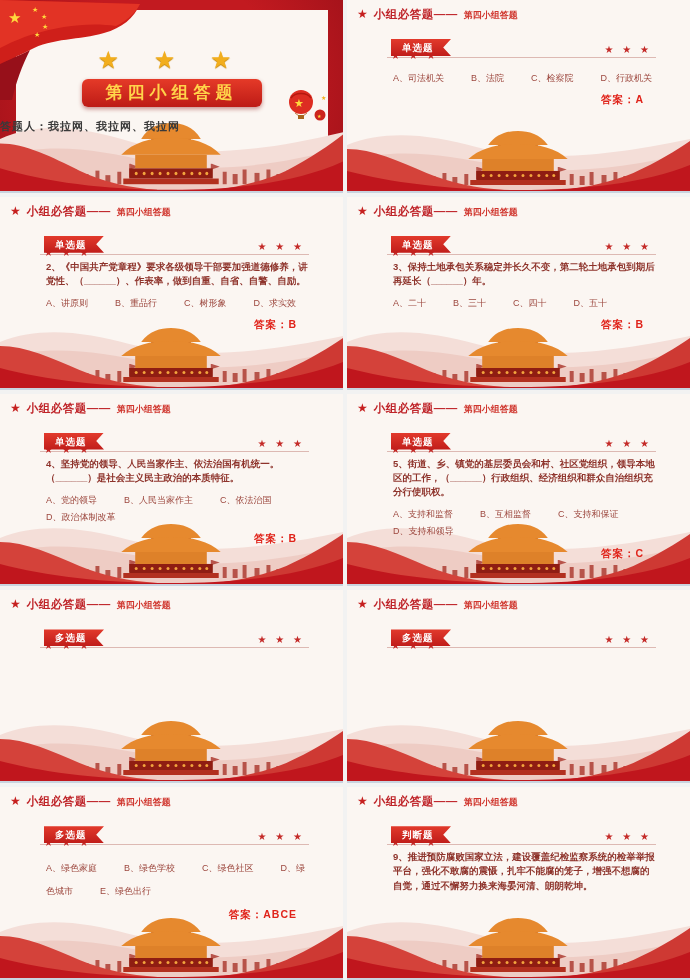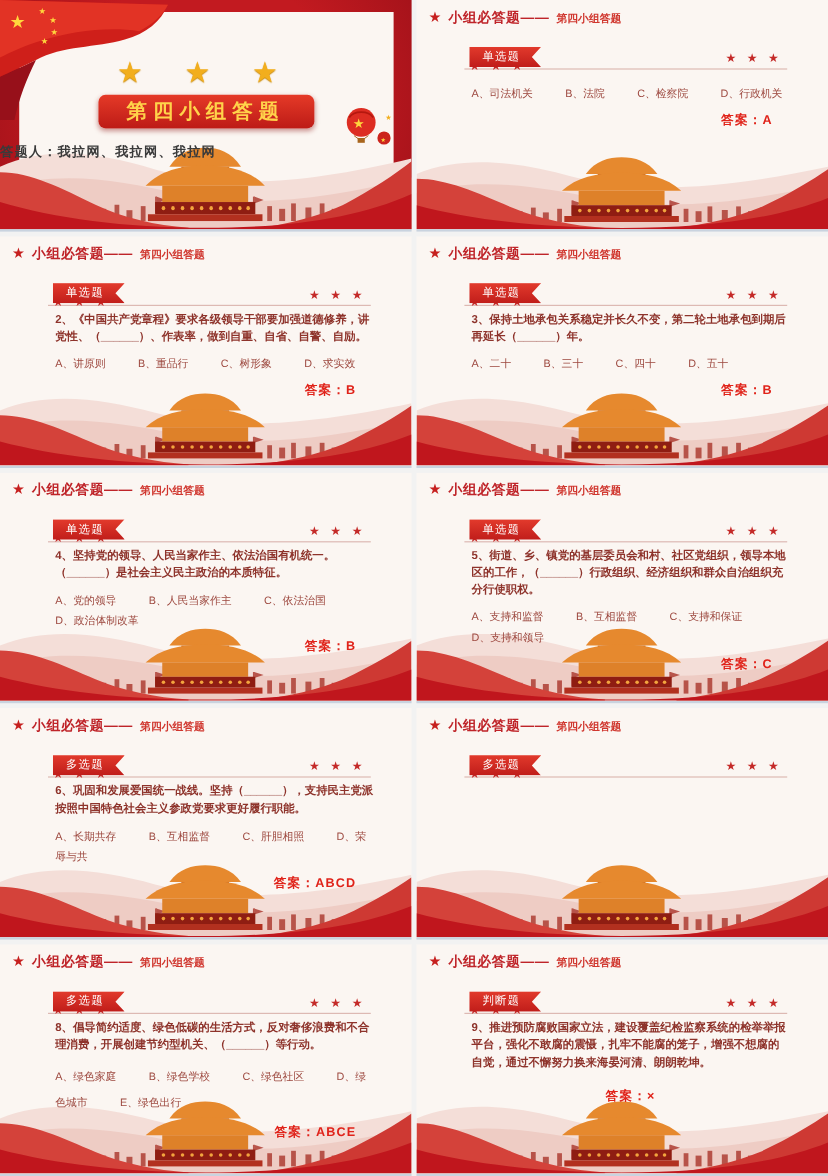--- a/index.html
+++ b/index.html
@@ -8,21 +8,21 @@
   .slide{position:relative;overflow:hidden;background:#fbf6f2;box-sizing:border-box;border-bottom:2px solid #c9d3df;}
   
   .scene{position:absolute;left:0;bottom:0;width:100%;height:76px;z-index:0;display:block;}
   .title-slide .scene{height:86px;}
   
   .s-header{position:absolute;top:7px;left:10px;z-index:2;display:flex;align-items:baseline;gap:6px;white-space:nowrap;}
   .h-star{color:#c6201f;font-size:12px;line-height:1;}
   .h1{font-size:11.5px;font-weight:bold;color:#bf2429;letter-spacing:.5px;}
   .h2{font-size:9px;font-weight:bold;color:#d0372f;}
   .badge{position:absolute;top:39px;left:44px;z-index:3;width:60px;height:17px;line-height:17px;padding-left:11px;box-sizing:border-box;
-         background:linear-gradient(180deg,#e23a2c,#c01d1a);color:#fff;font-size:9.5px;font-weight:normal;letter-spacing:1px;
+         background:linear-gradient(180deg,#e23a2c,#c01d1a);color:#fff;font-size:9.5px;font-weight:bold;letter-spacing:1px;
          clip-path:polygon(0 0,100% 0,87% 50%,100% 100%,0 100%);}
   .rule{position:absolute;top:57px;left:40px;right:34px;height:1px;background:#ddb9b3;z-index:1;}
   .stars{position:absolute;z-index:2;color:#c42a28;font-size:10px;letter-spacing:3px;line-height:1;}
   .stars-left{top:51px;left:44px;}
   .stars-right{top:45px;right:38px;}
   .s-body{position:absolute;top:63px;left:46px;right:32px;z-index:2;}
   .question{font-size:9.5px;font-weight:bold;color:#8e332b;line-height:1.5;}
   .options{margin-top:7px;font-size:9px;color:#9d483f;line-height:1.9;white-space:pre-line;}
   .opts-stack .options{font-size:8px;line-height:1.6;margin-top:4px;color:#97453c;}
   .opts-grid .options{line-height:2.5;}
@@ -518,151 +518,145 @@
         <span class="h-star">★</span>
         <span class="h1">小组必答题——</span>
         <span class="h2">第四小组答题</span>
       </div>
 
       <div class="badge">多选题</div>
       <div class="rule"></div>
       <div class="stars stars-left">★ ★ ★</div>
       <div class="stars stars-right">★ ★ ★</div>
 
+    </section>
+
+    <section class="slide content-slide opts-stack ans-right">
+      <svg class="scene" viewBox="0 0 345 76" preserveAspectRatio="none" aria-hidden="true">
+        <path d="M0,30 C40,14 85,20 130,32 C185,46 250,44 345,24 L345,76 L0,76 Z" fill="#f4ded8"></path>
+        <path d="M0,46 C50,32 100,40 150,50 C210,61 275,54 345,38 L345,76 L0,76 Z" fill="#eeccc4"></path>
+        <g fill="#b2463c" opacity="0.9">
+          <rect x="58" y="56" width="5" height="14"></rect>
+          <rect x="66" y="60" width="4" height="10"></rect>
+          <rect x="74" y="57" width="3" height="13"></rect>
+          <rect x="84" y="61" width="5" height="9"></rect>
+          <rect x="96" y="58" width="4" height="12"></rect>
+          <rect x="106" y="62" width="5" height="8"></rect>
+          <rect x="118" y="59" width="4" height="11"></rect>
+          <rect x="224" y="59" width="4" height="11"></rect>
+          <rect x="234" y="61" width="5" height="9"></rect>
+          <rect x="244" y="57" width="4" height="13"></rect>
+          <rect x="256" y="60" width="5" height="10"></rect>
+          <rect x="268" y="57" width="4" height="13"></rect>
+          <rect x="278" y="61" width="5" height="9"></rect>
+          <rect x="288" y="58" width="4" height="12"></rect>
+          <rect x="130" y="52" width="1.5" height="12"></rect>
+          <path d="M131,52 L139,54.5 L131,57 Z"></path>
+          <rect x="212" y="52" width="1.5" height="12"></rect>
+          <path d="M213,52 L221,54.5 L213,57 Z"></path>
+        </g>
+        <g>
+          <path d="M142,30 C150,19 161,16 172,16 C183,16 194,19 202,30 Z" fill="#e6892e"></path>
+          <rect x="152" y="30" width="40" height="5" fill="#c96a20"></rect>
+          <path d="M122,44 C134,33 151,29 172,29 C193,29 210,33 222,44 Z" fill="#e6892e"></path>
+          <rect x="136" y="44" width="72" height="12" fill="#de8129"></rect>
+          <rect x="130" y="56" width="84" height="9" fill="#8f1d12"></rect>
+          <g fill="#f2a43e">
+            <circle cx="137" cy="60.5" r="1.5"></circle>
+            <circle cx="145" cy="60.5" r="1.5"></circle>
+            <circle cx="153" cy="60.5" r="1.5"></circle>
+            <circle cx="161" cy="60.5" r="1.5"></circle>
+            <circle cx="169" cy="60.5" r="1.5"></circle>
+            <circle cx="177" cy="60.5" r="1.5"></circle>
+            <circle cx="185" cy="60.5" r="1.5"></circle>
+            <circle cx="193" cy="60.5" r="1.5"></circle>
+            <circle cx="201" cy="60.5" r="1.5"></circle>
+            <circle cx="208" cy="60.5" r="1.5"></circle>
+          </g>
+          <rect x="124" y="65" width="96" height="5" fill="#b2301f"></rect>
+        </g>
+        <path d="M0,76 L0,34 C26,34 52,46 80,58 C104,68 130,73 158,75 L158,76 Z" fill="#d4423a"></path>
+        <path d="M345,76 L345,26 C332,35 312,47 288,58 C266,67 242,72 218,75 L218,76 Z" fill="#ce3933"></path>
+        <path d="M0,76 L0,56 C46,68 104,75 172,75 C240,75 300,68 345,50 L345,76 Z" fill="#c0161d"></path>
+      </svg>
+
+      <div class="s-header">
+        <span class="h-star">★</span>
+        <span class="h1">小组必答题——</span>
+        <span class="h2">第四小组答题</span>
+      </div>
+
+      <div class="badge">多选题</div>
+      <div class="rule"></div>
+      <div class="stars stars-left">★ ★ ★</div>
+      <div class="stars stars-right">★ ★ ★</div>
+
+    </section>
+
+    <section class="slide content-slide opts-grid ans-right">
+      <svg class="scene" viewBox="0 0 345 76" preserveAspectRatio="none" aria-hidden="true">
+        <path d="M0,30 C40,14 85,20 130,32 C185,46 250,44 345,24 L345,76 L0,76 Z" fill="#f4ded8"></path>
+        <path d="M0,46 C50,32 100,40 150,50 C210,61 275,54 345,38 L345,76 L0,76 Z" fill="#eeccc4"></path>
+        <g fill="#b2463c" opacity="0.9">
+          <rect x="58" y="56" width="5" height="14"></rect>
+          <rect x="66" y="60" width="4" height="10"></rect>
+          <rect x="74" y="57" width="3" height="13"></rect>
+          <rect x="84" y="61" width="5" height="9"></rect>
+          <rect x="96" y="58" width="4" height="12"></rect>
+          <rect x="106" y="62" width="5" height="8"></rect>
+          <rect x="118" y="59" width="4" height="11"></rect>
+          <rect x="224" y="59" width="4" height="11"></rect>
+          <rect x="234" y="61" width="5" height="9"></rect>
+          <rect x="244" y="57" width="4" height="13"></rect>
+          <rect x="256" y="60" width="5" height="10"></rect>
+          <rect x="268" y="57" width="4" height="13"></rect>
+          <rect x="278" y="61" width="5" height="9"></rect>
+          <rect x="288" y="58" width="4" height="12"></rect>
+          <rect x="130" y="52" width="1.5" height="12"></rect>
+          <path d="M131,52 L139,54.5 L131,57 Z"></path>
+          <rect x="212" y="52" width="1.5" height="12"></rect>
+          <path d="M213,52 L221,54.5 L213,57 Z"></path>
+        </g>
+        <g>
+          <path d="M142,30 C150,19 161,16 172,16 C183,16 194,19 202,30 Z" fill="#e6892e"></path>
+          <rect x="152" y="30" width="40" height="5" fill="#c96a20"></rect>
+          <path d="M122,44 C134,33 151,29 172,29 C193,29 210,33 222,44 Z" fill="#e6892e"></path>
+          <rect x="136" y="44" width="72" height="12" fill="#de8129"></rect>
+          <rect x="130" y="56" width="84" height="9" fill="#8f1d12"></rect>
+          <g fill="#f2a43e">
+            <circle cx="137" cy="60.5" r="1.5"></circle>
+            <circle cx="145" cy="60.5" r="1.5"></circle>
+            <circle cx="153" cy="60.5" r="1.5"></circle>
+            <circle cx="161" cy="60.5" r="1.5"></circle>
+            <circle cx="169" cy="60.5" r="1.5"></circle>
+            <circle cx="177" cy="60.5" r="1.5"></circle>
+            <circle cx="185" cy="60.5" r="1.5"></circle>
+            <circle cx="193" cy="60.5" r="1.5"></circle>
+            <circle cx="201" cy="60.5" r="1.5"></circle>
+            <circle cx="208" cy="60.5" r="1.5"></circle>
+          </g>
+          <rect x="124" y="65" width="96" height="5" fill="#b2301f"></rect>
+        </g>
+        <path d="M0,76 L0,34 C26,34 52,46 80,58 C104,68 130,73 158,75 L158,76 Z" fill="#d4423a"></path>
+        <path d="M345,76 L345,26 C332,35 312,47 288,58 C266,67 242,72 218,75 L218,76 Z" fill="#ce3933"></path>
+        <path d="M0,76 L0,56 C46,68 104,75 172,75 C240,75 300,68 345,50 L345,76 Z" fill="#c0161d"></path>
+      </svg>
+
+      <div class="s-header">
+        <span class="h-star">★</span>
+        <span class="h1">小组必答题——</span>
+        <span class="h2">第四小组答题</span>
+      </div>
+
+      <div class="badge">多选题</div>
+      <div class="rule"></div>
+      <div class="stars stars-left">★ ★ ★</div>
+      <div class="stars stars-right">★ ★ ★</div>
+
       <div class="s-body">
-        <div class="question">6、巩固和发展爱国统一战线。坚持（______），支持民主党派按照中国特色社会主义参政党要求更好履行职能。</div>
-        <div class="options">A、长期共存　　　B、互相监督　　　C、肝胆相照　　　D、荣辱与共</div>
-        <div class="answer">答案：ABCD</div>
-      </div>
-    </section>
-
-    <section class="slide content-slide opts-stack ans-right">
-      <svg class="scene" viewBox="0 0 345 76" preserveAspectRatio="none" aria-hidden="true">
-        <path d="M0,30 C40,14 85,20 130,32 C185,46 250,44 345,24 L345,76 L0,76 Z" fill="#f4ded8"></path>
-        <path d="M0,46 C50,32 100,40 150,50 C210,61 275,54 345,38 L345,76 L0,76 Z" fill="#eeccc4"></path>
-        <g fill="#b2463c" opacity="0.9">
-          <rect x="58" y="56" width="5" height="14"></rect>
-          <rect x="66" y="60" width="4" height="10"></rect>
-          <rect x="74" y="57" width="3" height="13"></rect>
-          <rect x="84" y="61" width="5" height="9"></rect>
-          <rect x="96" y="58" width="4" height="12"></rect>
-          <rect x="106" y="62" width="5" height="8"></rect>
-          <rect x="118" y="59" width="4" height="11"></rect>
-          <rect x="224" y="59" width="4" height="11"></rect>
-          <rect x="234" y="61" width="5" height="9"></rect>
-          <rect x="244" y="57" width="4" height="13"></rect>
-          <rect x="256" y="60" width="5" height="10"></rect>
-          <rect x="268" y="57" width="4" height="13"></rect>
-          <rect x="278" y="61" width="5" height="9"></rect>
-          <rect x="288" y="58" width="4" height="12"></rect>
-          <rect x="130" y="52" width="1.5" height="12"></rect>
-          <path d="M131,52 L139,54.5 L131,57 Z"></path>
-          <rect x="212" y="52" width="1.5" height="12"></rect>
-          <path d="M213,52 L221,54.5 L213,57 Z"></path>
-        </g>
-        <g>
-          <path d="M142,30 C150,19 161,16 172,16 C183,16 194,19 202,30 Z" fill="#e6892e"></path>
-          <rect x="152" y="30" width="40" height="5" fill="#c96a20"></rect>
-          <path d="M122,44 C134,33 151,29 172,29 C193,29 210,33 222,44 Z" fill="#e6892e"></path>
-          <rect x="136" y="44" width="72" height="12" fill="#de8129"></rect>
-          <rect x="130" y="56" width="84" height="9" fill="#8f1d12"></rect>
-          <g fill="#f2a43e">
-            <circle cx="137" cy="60.5" r="1.5"></circle>
-            <circle cx="145" cy="60.5" r="1.5"></circle>
-            <circle cx="153" cy="60.5" r="1.5"></circle>
-            <circle cx="161" cy="60.5" r="1.5"></circle>
-            <circle cx="169" cy="60.5" r="1.5"></circle>
-            <circle cx="177" cy="60.5" r="1.5"></circle>
-            <circle cx="185" cy="60.5" r="1.5"></circle>
-            <circle cx="193" cy="60.5" r="1.5"></circle>
-            <circle cx="201" cy="60.5" r="1.5"></circle>
-            <circle cx="208" cy="60.5" r="1.5"></circle>
-          </g>
-          <rect x="124" y="65" width="96" height="5" fill="#b2301f"></rect>
-        </g>
-        <path d="M0,76 L0,34 C26,34 52,46 80,58 C104,68 130,73 158,75 L158,76 Z" fill="#d4423a"></path>
-        <path d="M345,76 L345,26 C332,35 312,47 288,58 C266,67 242,72 218,75 L218,76 Z" fill="#ce3933"></path>
-        <path d="M0,76 L0,56 C46,68 104,75 172,75 C240,75 300,68 345,50 L345,76 Z" fill="#c0161d"></path>
-      </svg>
-
-      <div class="s-header">
-        <span class="h-star">★</span>
-        <span class="h1">小组必答题——</span>
-        <span class="h2">第四小组答题</span>
-      </div>
-
-      <div class="badge">多选题</div>
-      <div class="rule"></div>
-      <div class="stars stars-left">★ ★ ★</div>
-      <div class="stars stars-right">★ ★ ★</div>
-
-    </section>
-
-    <section class="slide content-slide opts-grid ans-right">
-      <svg class="scene" viewBox="0 0 345 76" preserveAspectRatio="none" aria-hidden="true">
-        <path d="M0,30 C40,14 85,20 130,32 C185,46 250,44 345,24 L345,76 L0,76 Z" fill="#f4ded8"></path>
-        <path d="M0,46 C50,32 100,40 150,50 C210,61 275,54 345,38 L345,76 L0,76 Z" fill="#eeccc4"></path>
-        <g fill="#b2463c" opacity="0.9">
-          <rect x="58" y="56" width="5" height="14"></rect>
-          <rect x="66" y="60" width="4" height="10"></rect>
-          <rect x="74" y="57" width="3" height="13"></rect>
-          <rect x="84" y="61" width="5" height="9"></rect>
-          <rect x="96" y="58" width="4" height="12"></rect>
-          <rect x="106" y="62" width="5" height="8"></rect>
-          <rect x="118" y="59" width="4" height="11"></rect>
-          <rect x="224" y="59" width="4" height="11"></rect>
-          <rect x="234" y="61" width="5" height="9"></rect>
-          <rect x="244" y="57" width="4" height="13"></rect>
-          <rect x="256" y="60" width="5" height="10"></rect>
-          <rect x="268" y="57" width="4" height="13"></rect>
-          <rect x="278" y="61" width="5" height="9"></rect>
-          <rect x="288" y="58" width="4" height="12"></rect>
-          <rect x="130" y="52" width="1.5" height="12"></rect>
-          <path d="M131,52 L139,54.5 L131,57 Z"></path>
-          <rect x="212" y="52" width="1.5" height="12"></rect>
-          <path d="M213,52 L221,54.5 L213,57 Z"></path>
-        </g>
-        <g>
-          <path d="M142,30 C150,19 161,16 172,16 C183,16 194,19 202,30 Z" fill="#e6892e"></path>
-          <rect x="152" y="30" width="40" height="5" fill="#c96a20"></rect>
-          <path d="M122,44 C134,33 151,29 172,29 C193,29 210,33 222,44 Z" fill="#e6892e"></path>
-          <rect x="136" y="44" width="72" height="12" fill="#de8129"></rect>
-          <rect x="130" y="56" width="84" height="9" fill="#8f1d12"></rect>
-          <g fill="#f2a43e">
-            <circle cx="137" cy="60.5" r="1.5"></circle>
-            <circle cx="145" cy="60.5" r="1.5"></circle>
-            <circle cx="153" cy="60.5" r="1.5"></circle>
-            <circle cx="161" cy="60.5" r="1.5"></circle>
-            <circle cx="169" cy="60.5" r="1.5"></circle>
-            <circle cx="177" cy="60.5" r="1.5"></circle>
-            <circle cx="185" cy="60.5" r="1.5"></circle>
-            <circle cx="193" cy="60.5" r="1.5"></circle>
-            <circle cx="201" cy="60.5" r="1.5"></circle>
-            <circle cx="208" cy="60.5" r="1.5"></circle>
-          </g>
-          <rect x="124" y="65" width="96" height="5" fill="#b2301f"></rect>
-        </g>
-        <path d="M0,76 L0,34 C26,34 52,46 80,58 C104,68 130,73 158,75 L158,76 Z" fill="#d4423a"></path>
-        <path d="M345,76 L345,26 C332,35 312,47 288,58 C266,67 242,72 218,75 L218,76 Z" fill="#ce3933"></path>
-        <path d="M0,76 L0,56 C46,68 104,75 172,75 C240,75 300,68 345,50 L345,76 Z" fill="#c0161d"></path>
-      </svg>
-
-      <div class="s-header">
-        <span class="h-star">★</span>
-        <span class="h1">小组必答题——</span>
-        <span class="h2">第四小组答题</span>
-      </div>
-
-      <div class="badge">多选题</div>
-      <div class="rule"></div>
-      <div class="stars stars-left">★ ★ ★</div>
-      <div class="stars stars-right">★ ★ ★</div>
-
-      <div class="s-body">
-        <div class="question">8、倡导简约适度、绿色低碳的生活方式，反对奢侈浪费和不合理消费，开展创建节约型机关、（______）等行动。</div>
         <div class="options">A、绿色家庭　　　B、绿色学校　　　C、绿色社区　　　D、绿色城市　　　E、绿色出行</div>
         <div class="answer">答案：ABCE</div>
       </div>
     </section>
 
     <section class="slide content-slide opts-row ans-center">
       <svg class="scene" viewBox="0 0 345 76" preserveAspectRatio="none" aria-hidden="true">
         <path d="M0,30 C40,14 85,20 130,32 C185,46 250,44 345,24 L345,76 L0,76 Z" fill="#f4ded8"></path>
         <path d="M0,46 C50,32 100,40 150,50 C210,61 275,54 345,38 L345,76 L0,76 Z" fill="#eeccc4"></path>
         <g fill="#b2463c" opacity="0.9">
@@ -717,16 +711,15 @@
       </div>
 
       <div class="badge">判断题</div>
       <div class="rule"></div>
       <div class="stars stars-left">★ ★ ★</div>
       <div class="stars stars-right">★ ★ ★</div>
 
       <div class="s-body">
         <div class="question">9、推进预防腐败国家立法，建设覆盖纪检监察系统的检举举报平台，强化不敢腐的震慑，扎牢不能腐的笼子，增强不想腐的自觉，通过不懈努力换来海晏河清、朗朗乾坤。</div>
 
-        <div class="answer">答案：×</div>
       </div>
     </section>
   </div>
 
 </body></html>

